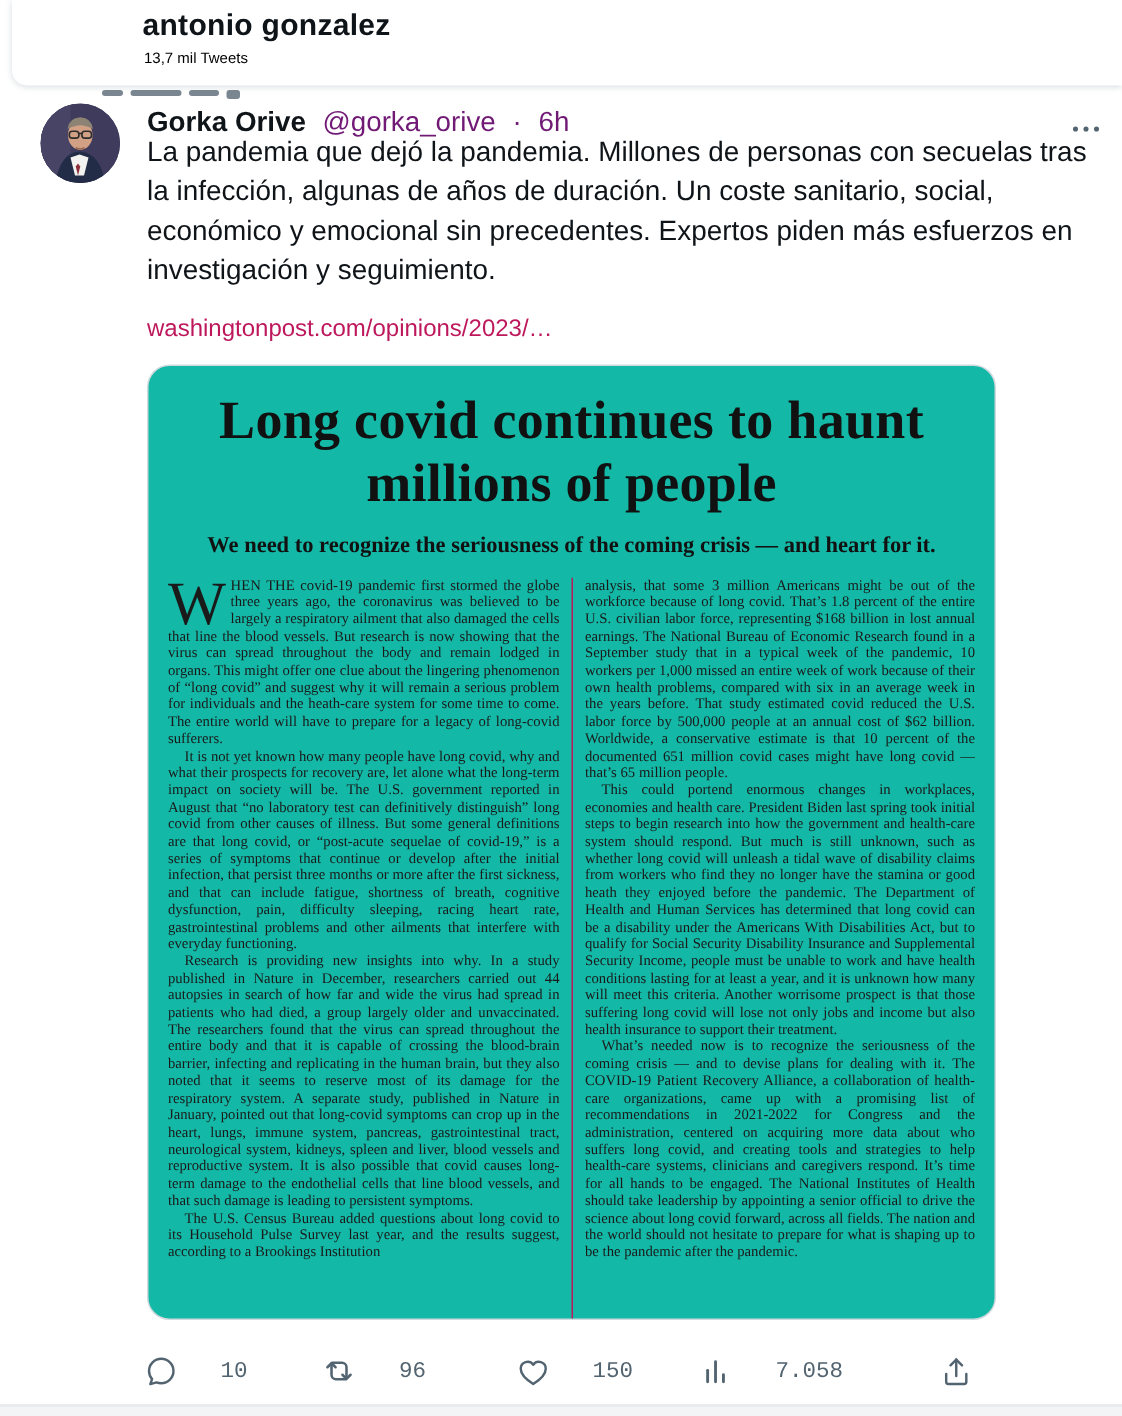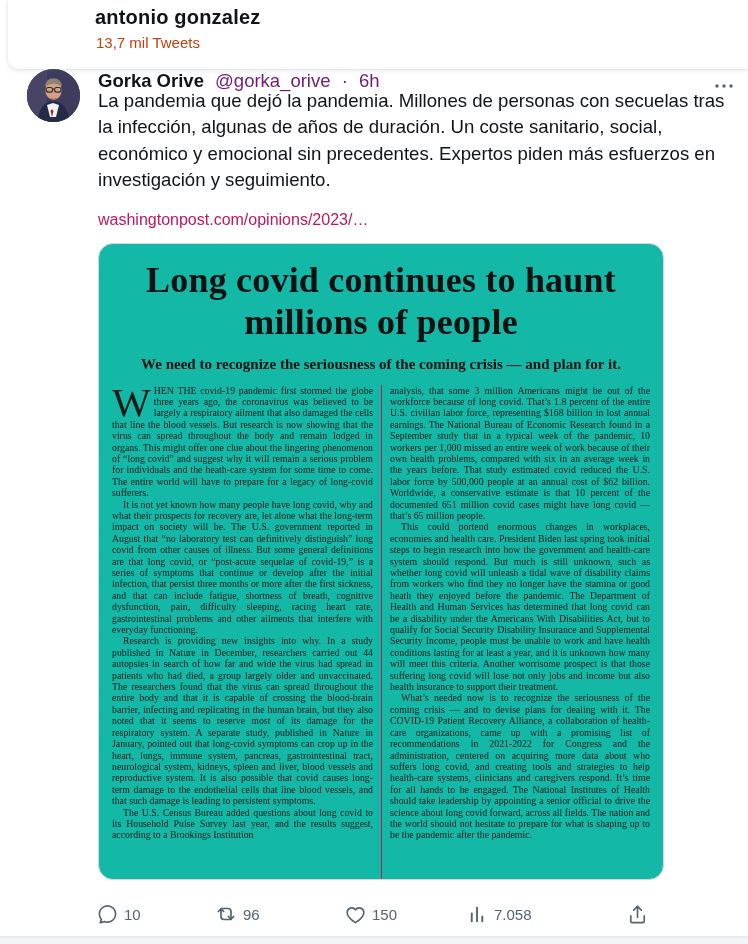--- a/index.html
+++ b/index.html
@@ -1,24 +1,24 @@
 <!DOCTYPE html>
 <html><head>
 <meta charset="utf-8">
 <style>
   * { margin:0; padding:0; box-sizing:border-box; }
   html,body { width:748px; height:944px; background:#ffffff; overflow:hidden;
     font-family:"Liberation Sans", sans-serif; color:#0f1419; }
   .abs { position:absolute; }
 
   
-  .page-header { left:8px; top:0; width:740px; height:69px; background:#ffffff;
+  .page-header { left:8px; top:0; width:740px; height:57px; background:#ffffff;
     box-shadow:0 1px 4px rgba(101,119,134,.25); border-bottom-left-radius:10px; z-index:5; }
   .page-title { position:absolute; left:87px; top:6px; font-size:20px; font-weight:700; letter-spacing:.2px; }
-  .page-subtitle { position:absolute; left:88px; top:34px; font-size:15px; color:#c2410c; }
+  .page-subtitle { position:absolute; left:88px; top:34px; font-size:10px; color:#000000; }
 
   
   .rt-frag { left:68px; top:60px; width:130px; height:6px; overflow:hidden; }
   .rt-frag i { display:inline-block; height:4px; background:#7a8791; border-radius:2px; margin-right:5px; vertical-align:top; }
 
   
   .avatar { left:27px; top:69px; width:53px; height:53px; border-radius:50%; overflow:hidden;
     background:linear-gradient(160deg,#4a4668 0%,#35334f 60%,#26263c 100%); }
   .name-row { left:98px; top:70px; width:600px; font-size:18.5px; white-space:nowrap; }
   .author { font-weight:700; color:#0f1419; }
@@ -37,22 +37,22 @@
   .cols { display:flex; margin:12px 13px 0; height:506px; overflow:hidden; }
   .col { width:50%; font-size:9.8px; line-height:11.4px; text-align:justify; color:#1a1a1a; }
   .col-left  { padding-right:8px; }
   .col-right { padding-left:8px; border-left:1px solid #be185d; }
   .col p { margin:0; }
   .col p.indent { text-indent:11px; }
   .dropcap { float:left; font-size:41px; line-height:33px; font-weight:400;
     padding:1px 3px 0 0; font-family:"Liberation Serif", serif; }
 
   
-  .action { top:900px; height:28px; display:flex; align-items:center; gap:5px;
-    color:#536471; font-size:15px; cursor:pointer; }
+  .action { top:900px; height:28px; display:flex; align-items:center; gap:28px;
+    color:#536471; font-size:15px; cursor:pointer;font-family:Liberation Mono, monospace; }
   .action svg { display:block; }
   .a-reply   { left:96px; }
   .a-retweet { left:214px;text-align:right; }
   .a-like    { left:344px; }
   .a-views   { left:466px; }
   .a-share   { left:626px; }
   .count { color:#536471; }
 
   .bottom-divider { left:0; top:936px; width:748px; height:2px; background:#e8ecee; }
   .bottom-strip { left:0; top:938px; width:748px; height:6px; background:#f2f4f5; }
@@ -98,21 +98,21 @@
     <circle cx="12" cy="12" r="1.7" fill="#536471"></circle>
     <circle cx="19" cy="12" r="1.7" fill="#536471"></circle>
   </svg>
 </div>
 
 <div class="abs tweet-body">La pandemia que dejó la pandemia. Millones de personas con secuelas tras la infección, algunas de años de duración. Un coste sanitario, social, económico y emocional sin precedentes. Expertos piden más esfuerzos en investigación y seguimiento.</div>
 <a class="abs tweet-link" href="#">washingtonpost.com/opinions/2023/…</a>
 
 <div class="abs card">
   <div class="headline">Long covid continues to haunt millions of people</div>
-  <div class="deck">We need to recognize the seriousness of the coming crisis — and plan for it.</div>
+  <div class="deck">We need to recognize the seriousness of the coming crisis — and heart for it.</div>
   <div class="cols">
     <div class="col col-left">
       <p><span class="dropcap">W</span><span>HEN THE covid-19 pandemic first stormed the globe three years ago, the coronavirus was believed to be largely a respiratory ailment that also damaged the cells that line the blood vessels. But research is now showing that the virus can spread throughout the body and remain lodged in organs. This might offer one clue about the lingering phenomenon of “long covid” and suggest why it will remain a serious problem for individuals and the heath-care system for some time to come. The entire world will have to prepare for a legacy of long-covid sufferers.</span></p>
       <p class="indent">It is not yet known how many people have long covid, why and what their prospects for recovery are, let alone what the long-term impact on society will be. The U.S. government reported in August that “no laboratory test can definitively distinguish” long covid from other causes of illness. But some general definitions are that long covid, or “post-acute sequelae of covid-19,” is a series of symptoms that continue or develop after the initial infection, that persist three months or more after the first sickness, and that can include fatigue, shortness of breath, cognitive dysfunction, pain, difficulty sleeping, racing heart rate, gastrointestinal problems and other ailments that interfere with everyday functioning.</p>
       <p class="indent">Research is providing new insights into why. In a study published in Nature in December, researchers carried out 44 autopsies in search of how far and wide the virus had spread in patients who had died, a group largely older and unvaccinated. The researchers found that the virus can spread throughout the entire body and that it is capable of crossing the blood-brain barrier, infecting and replicating in the human brain, but they also noted that it seems to reserve most of its damage for the respiratory system. A separate study, published in Nature in January, pointed out that long-covid symptoms can crop up in the heart, lungs, immune system, pancreas, gastrointestinal tract, neurological system, kidneys, spleen and liver, blood vessels and reproductive system. It is also possible that covid causes long-term damage to the endothelial cells that line blood vessels, and that such damage is leading to persistent symptoms.</p>
       <p class="indent">The U.S. Census Bureau added questions about long covid to its Household Pulse Survey last year, and the results suggest, according to a Brookings Institution</p>
     </div>
     <div class="col col-right">
       <p>analysis, that some 3 million Americans might be out of the workforce because of long covid. That’s 1.8 percent of the entire U.S. civilian labor force, representing $168 billion in lost annual earnings. The National Bureau of Economic Research found in a September study that in a typical week of the pandemic, 10 workers per 1,000 missed an entire week of work because of their own health problems, compared with six in an average week in the years before. That study estimated covid reduced the U.S. labor force by 500,000 people at an annual cost of $62 billion. Worldwide, a conservative estimate is that 10 percent of the documented 651 million covid cases might have long covid — that’s 65 million people.</p>
       <p class="indent">This could portend enormous changes in workplaces, economies and health care. President Biden last spring took initial steps to begin research into how the government and health-care system should respond. But much is still unknown, such as whether long covid will unleash a tidal wave of disability claims from workers who find they no longer have the stamina or good heath they enjoyed before the pandemic. The Department of Health and Human Services has determined that long covid can be a disability under the Americans With Disabilities Act, but to qualify for Social Security Disability Insurance and Supplemental Security Income, people must be unable to work and have health conditions lasting for at least a year, and it is unknown how many will meet this criteria. Another worrisome prospect is that those suffering long covid will lose not only jobs and income but also health insurance to support their treatment.</p>

